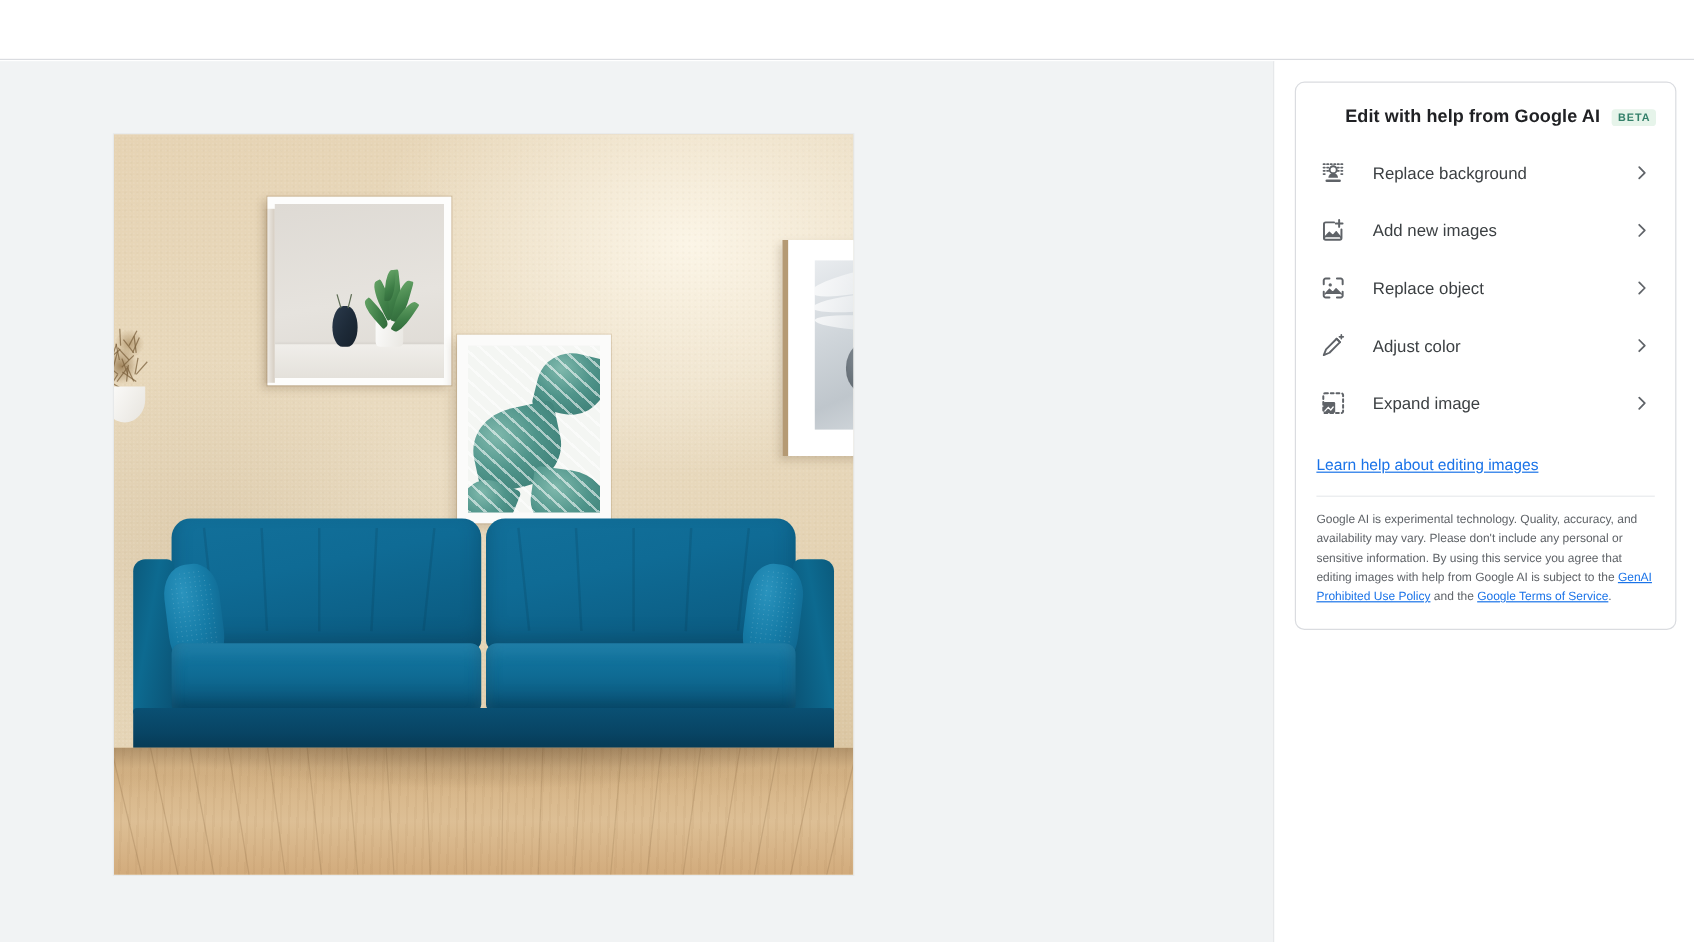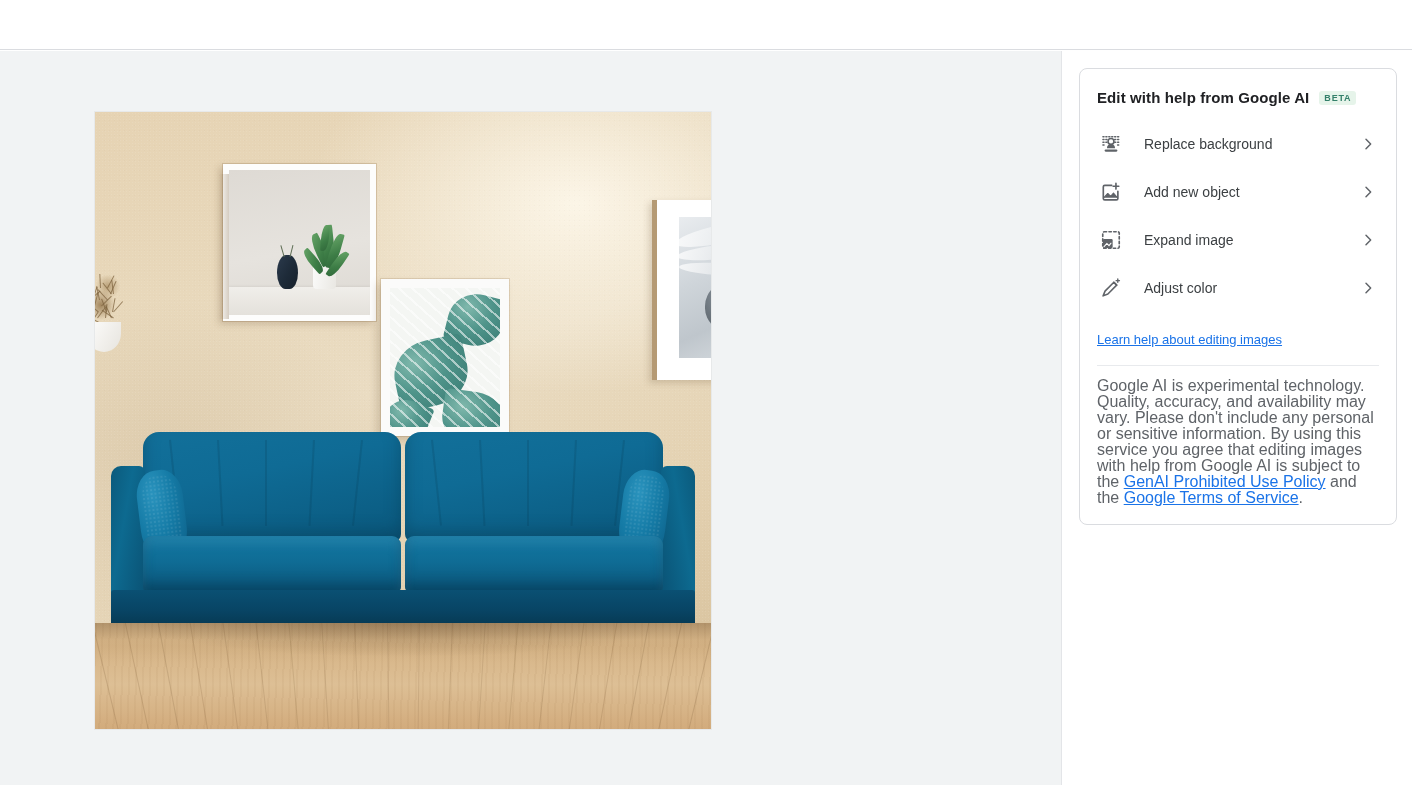--- a/index.html
+++ b/index.html
@@ -313,20 +313,21 @@
     align-items: center;
     gap: 10px;
     margin-bottom: 14px;
   }
   .card-title {
     font-size: 15px;
     font-weight: 700;
     color: #202124;
     letter-spacing: 0.1px;
     white-space: nowrap;
+    margin-left: 24px;
   }
   .beta-badge {
     font-size: 9px;
     font-weight: 700;
     letter-spacing: 0.8px;
     color: #34806a;
     background: #e6f4ea;
     border-radius: 3px;
     padding: 3px 5px 2px 5px;
     line-height: 1;
@@ -373,21 +374,21 @@
     cursor: pointer;
   }
 
   .divider {
     height: 1px;
     background: #e8eaed;
     margin: 14px 0 12px 0;
   }
 
   .disclaimer {
-    font-size: 16px;
+    font-size: 10px;
     line-height: 16px;
     color: #5f6368;
   }
   .disclaimer a {
     color: #1a73e8;
     text-decoration: underline;
     cursor: pointer;
   }
 </style>
 </head>
@@ -566,61 +567,79 @@
 
 
           <div class="menu-item">
             <span class="mi-icon">
               <svg width="22" height="22" viewBox="0 0 24 24" fill="none" stroke="currentColor" stroke-width="1.8" stroke-linecap="round" stroke-linejoin="round">
                 <path d="M19.5 11.2V19a1.6 1.6 0 0 1-1.6 1.6H5.2A1.6 1.6 0 0 1 3.6 19V6.3a1.6 1.6 0 0 1 1.6-1.6h7.6"></path>
                 <path d="M4.2 18.2l4.3-4.6 3.1 3.1 3.1-3.6 4.2 5.1" fill="currentColor" stroke="currentColor" stroke-width="1.2"></path>
                 <path d="M17.4 2.6v6.2M14.3 5.7h6.2"></path>
               </svg>
             </span>
-            <span class="mi-label">Add new object</span>
+            <span class="mi-label">Add new images</span>
             <span class="mi-chev">
               <svg width="16" height="16" viewBox="0 0 24 24" fill="none" stroke="currentColor" stroke-width="2.2" stroke-linecap="round" stroke-linejoin="round">
                   <polyline points="9 5 16 12 9 19"></polyline>
                 </svg>
             </span>
           </div>
 
+          <div class="menu-item">
+            <span class="mi-icon">
+              <svg width="22" height="22" viewBox="0 0 24 24" fill="none" stroke="currentColor" stroke-width="1.8" stroke-linecap="round" stroke-linejoin="round">
+                <path d="M8.6 3.4H5.2A1.8 1.8 0 0 0 3.4 5.2v3.4"></path>
+                <path d="M15.4 3.4h3.4a1.8 1.8 0 0 1 1.8 1.8v3.4"></path>
+                <path d="M20.6 15.4v3.4a1.8 1.8 0 0 1-1.8 1.8h-3.4"></path>
+                <path d="M3.4 15.4v3.4a1.8 1.8 0 0 0 1.8 1.8h3.4"></path>
+                <path d="M4.6 17.4l4-4.4 3 3 3-3.4 4.8 4.8" fill="currentColor" stroke="currentColor" stroke-width="1.2"></path>
+                <circle cx="9.3" cy="9.2" r="1.5" fill="currentColor" stroke="none"></circle>
+              </svg>
+            </span>
+            <span class="mi-label">Replace object</span>
+            <span class="mi-chev">
+              <svg width="16" height="16" viewBox="0 0 24 24" fill="none" stroke="currentColor" stroke-width="2.2" stroke-linecap="round" stroke-linejoin="round">
+                  <polyline points="9 5 16 12 9 19"></polyline>
+                </svg>
+            </span>
+          </div>
+
+          <div class="menu-item">
+            <span class="mi-icon">
+              <svg width="22" height="22" viewBox="0 0 24 24" fill="none" stroke="currentColor" stroke-width="1.7" stroke-linecap="round" stroke-linejoin="round">
+                <path d="M3.4 20.6l2.1-5.2L15.1 5.8l3.1 3.1-9.6 9.6z" fill="none"></path>
+                <path d="M15.1 5.8l3.1 3.1"></path>
+                <path d="M19.4 2.2v3.6M17.6 4h3.6" stroke-width="1.5"></path>
+              </svg>
+            </span>
+            <span class="mi-label">Adjust color</span>
+            <span class="mi-chev">
+              <svg width="16" height="16" viewBox="0 0 24 24" fill="none" stroke="currentColor" stroke-width="2.2" stroke-linecap="round" stroke-linejoin="round">
+                  <polyline points="9 5 16 12 9 19"></polyline>
+                </svg>
+            </span>
+          </div>
 
           <div class="menu-item">
             <span class="mi-icon">
               <svg width="22" height="22" viewBox="0 0 24 24" fill="none" stroke="currentColor" stroke-width="1.8" stroke-linecap="round">
                 <rect x="3" y="3" width="18" height="18" rx="1.6" stroke-dasharray="2.6 2.6"></rect>
                 <rect x="3.2" y="11" width="10.6" height="9.8" rx="1.2" fill="currentColor" stroke="none"></rect>
                 <path d="M4.4 19.2l3.1-3.4 2.3 2.3 2.2-2.6" stroke="#ffffff" stroke-width="1.2" fill="none"></path>
               </svg>
             </span>
             <span class="mi-label">Expand image</span>
             <span class="mi-chev">
               <svg width="16" height="16" viewBox="0 0 24 24" fill="none" stroke="currentColor" stroke-width="2.2" stroke-linecap="round" stroke-linejoin="round">
                   <polyline points="9 5 16 12 9 19"></polyline>
                 </svg>
             </span>
           </div>
 
-          <div class="menu-item">
-            <span class="mi-icon">
-              <svg width="22" height="22" viewBox="0 0 24 24" fill="none" stroke="currentColor" stroke-width="1.7" stroke-linecap="round" stroke-linejoin="round">
-                <path d="M3.4 20.6l2.1-5.2L15.1 5.8l3.1 3.1-9.6 9.6z" fill="none"></path>
-                <path d="M15.1 5.8l3.1 3.1"></path>
-                <path d="M19.4 2.2v3.6M17.6 4h3.6" stroke-width="1.5"></path>
-              </svg>
-            </span>
-            <span class="mi-label">Adjust color</span>
-            <span class="mi-chev">
-              <svg width="16" height="16" viewBox="0 0 24 24" fill="none" stroke="currentColor" stroke-width="2.2" stroke-linecap="round" stroke-linejoin="round">
-                  <polyline points="9 5 16 12 9 19"></polyline>
-                </svg>
-            </span>
-          </div>
-
         </div>
 
         <a class="learn-link">Learn help about editing images</a>
 
         <div class="divider"></div>
 
         <div class="disclaimer"><span>Google AI is experimental technology. Quality, accuracy, and availability may vary. Please don't include any personal or sensitive information. By using this service you agree that editing images with help from Google AI is subject to the </span><a>GenAI Prohibited Use Policy</a><span> and the </span><a>Google Terms of Service</a><span>.</span></div>
 
       </div>
     </div>

